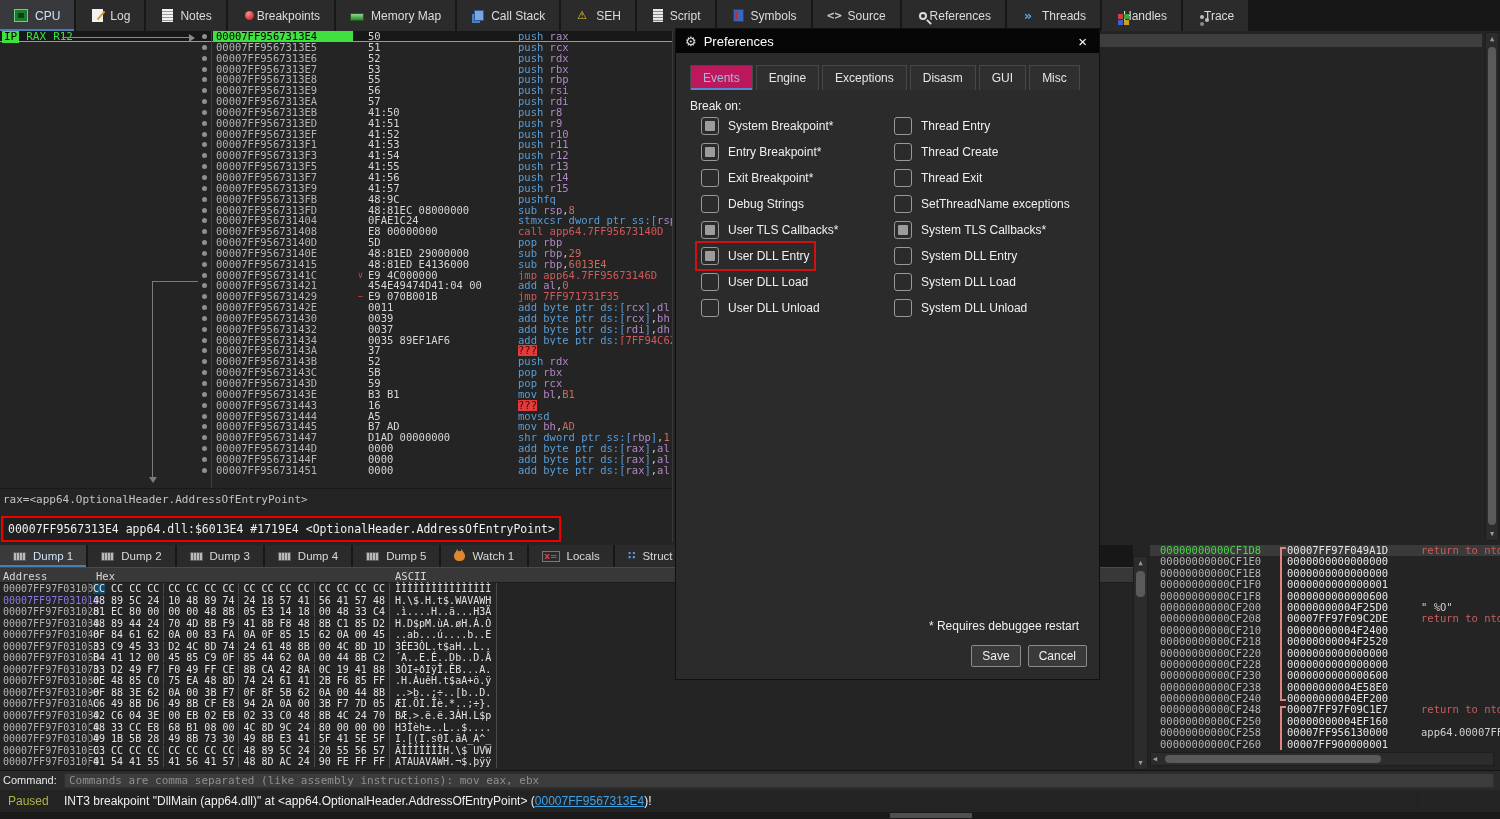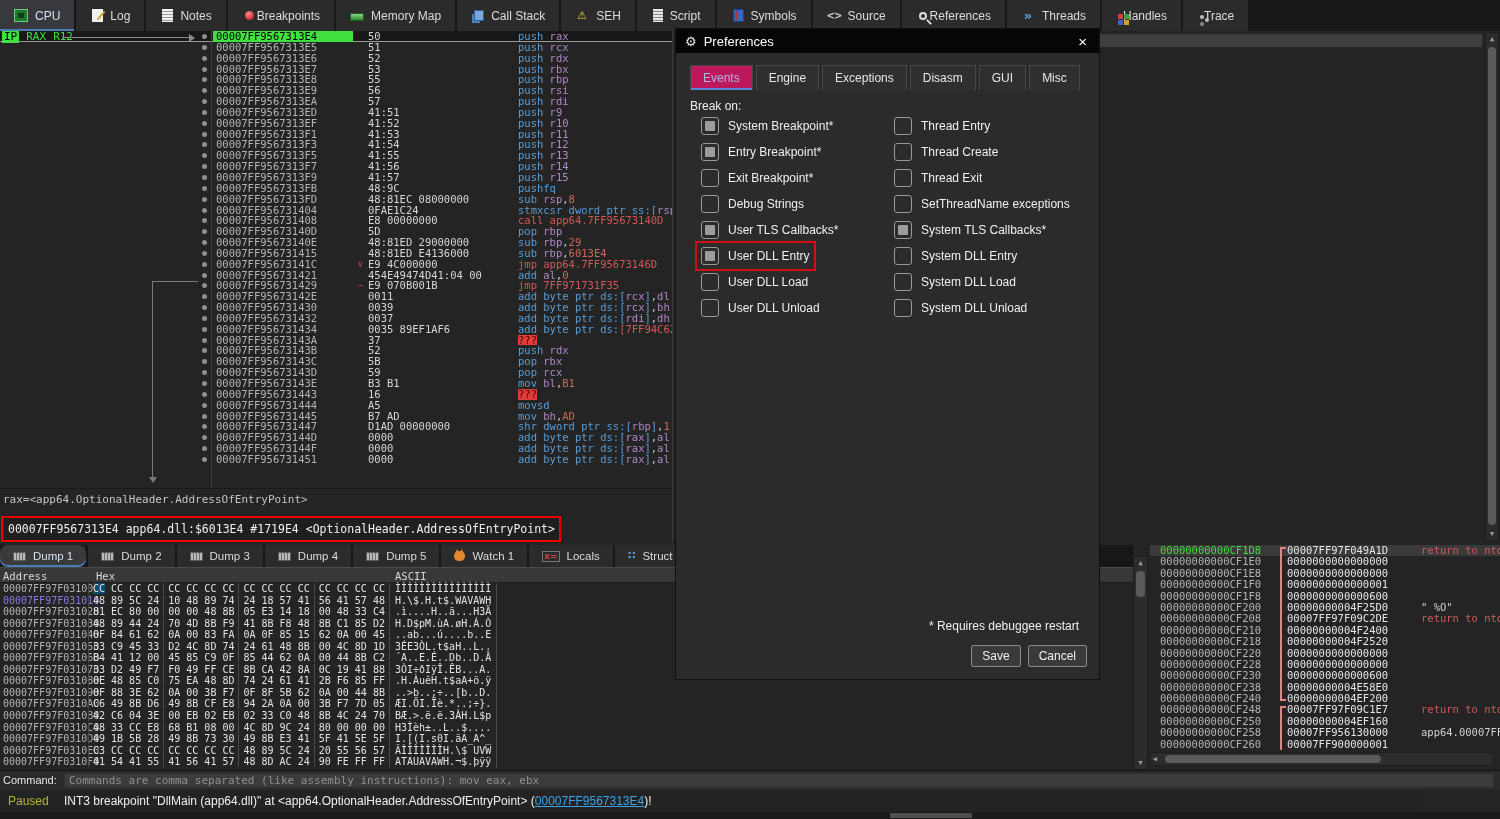--- a/index.html
+++ b/index.html
@@ -61,21 +61,21 @@
   #infopane{position:absolute;left:0;top:488px;width:672px;height:26px;background:#242424;
             border-top:1px solid #1a1a1a;color:#c4c4c4;font-size:11px;line-height:22px;padding-left:3px;box-sizing:border-box;}
   #statusbox{position:absolute;left:1px;top:516px;width:560px;height:26px;border:2px solid #ef0000;
              background:#1f1f1f;color:#f0f0f0;font-size:11.5px;line-height:22px;padding-left:5px;box-sizing:border-box;white-space:pre;}
 
   
   #dump{position:absolute;left:0;top:545px;width:1133px;height:225px;background:#242424;}
   #dump-tabs{display:flex;height:22px;background:#171717;}
   .dtab{display:flex;align-items:center;gap:7px;padding:0 13px;height:22px;background:#2b2b2b;margin-right:2px;
         font:11.5px "Liberation Sans",sans-serif;color:#dadada;box-sizing:border-box;}
-  .dtab.on{background:#3a3a3a;box-shadow:inset 0 -2px 0 #4a7db5;color:#cfe0f4;border-radius:8px;}
+  .dtab.on{background:#3a3a3a;box-shadow:inset 0 -2px 0 #4a7db5;color:#cfe0f4;}
   .di{display:inline-block;position:relative;font:bold 9px "DejaVu Sans",sans-serif;}
   .di-dump{width:13px;height:9px;background:#b8b8b8;border:1px solid #5a5a5a;box-sizing:border-box;
            background-image:repeating-linear-gradient(90deg,#b8b8b8 0 2px,#6a6a6a 2px 3px);}
   .di-watch{width:11px;height:10px;border-radius:50% 50% 45% 45%;background:#e08830;}
   .di-watch::before{content:"";position:absolute;left:0;top:-2px;border-left:4px solid transparent;border-right:0 solid transparent;border-bottom:5px solid #e08830;transform:rotate(-12deg);}
   .di-watch::after{content:"";position:absolute;right:0;top:-2px;border-right:4px solid transparent;border-bottom:5px solid #e08830;transform:rotate(12deg);}
   .di-locals{color:#cc4444;border:1px solid #777;padding:0 1px;line-height:9px;}
   .di-struct{color:#5aa0e8;font-size:11px;line-height:10px;}
   #dump-head{display:flex;height:16px;line-height:16px;background:#383838;font-size:10.5px;color:#d8d8d8;
              border-top:1px solid #4a4a4a;border-bottom:1px solid #1d1d1d;box-sizing:border-box;white-space:pre;}
@@ -221,20 +221,21 @@
   <div id="disasm">
     <div id="gutline"></div>
     <div id="disasm-rows">
         <div class="drow sel"><span class="c-bp"></span><span class="c-addr sel">00007FF9567313E4</span><span class="c-mk"></span><span class="c-bytes">50</span><span class="c-instr"><span class="s-m">push </span><span class="s-r">rax</span></span></div>
         <div class="drow"><span class="c-bp"></span><span class="c-addr">00007FF9567313E5</span><span class="c-mk"></span><span class="c-bytes">51</span><span class="c-instr"><span class="s-m">push </span><span class="s-r">rcx</span></span></div>
         <div class="drow"><span class="c-bp"></span><span class="c-addr">00007FF9567313E6</span><span class="c-mk"></span><span class="c-bytes">52</span><span class="c-instr"><span class="s-m">push </span><span class="s-r">rdx</span></span></div>
         <div class="drow"><span class="c-bp"></span><span class="c-addr">00007FF9567313E7</span><span class="c-mk"></span><span class="c-bytes">53</span><span class="c-instr"><span class="s-m">push </span><span class="s-r">rbx</span></span></div>
         <div class="drow"><span class="c-bp"></span><span class="c-addr">00007FF9567313E8</span><span class="c-mk"></span><span class="c-bytes">55</span><span class="c-instr"><span class="s-m">push </span><span class="s-r">rbp</span></span></div>
         <div class="drow"><span class="c-bp"></span><span class="c-addr">00007FF9567313E9</span><span class="c-mk"></span><span class="c-bytes">56</span><span class="c-instr"><span class="s-m">push </span><span class="s-r">rsi</span></span></div>
         <div class="drow"><span class="c-bp"></span><span class="c-addr">00007FF9567313EA</span><span class="c-mk"></span><span class="c-bytes">57</span><span class="c-instr"><span class="s-m">push </span><span class="s-r">rdi</span></span></div>
+        <div class="drow"><span class="c-bp"></span><span class="c-addr">00007FF9567313EB</span><span class="c-mk"></span><span class="c-bytes">41:50</span><span class="c-instr"><span class="s-m">push </span><span class="s-r">r8</span></span></div>
         <div class="drow"><span class="c-bp"></span><span class="c-addr">00007FF9567313ED</span><span class="c-mk"></span><span class="c-bytes">41:51</span><span class="c-instr"><span class="s-m">push </span><span class="s-r">r9</span></span></div>
         <div class="drow"><span class="c-bp"></span><span class="c-addr">00007FF9567313EF</span><span class="c-mk"></span><span class="c-bytes">41:52</span><span class="c-instr"><span class="s-m">push </span><span class="s-r">r10</span></span></div>
         <div class="drow"><span class="c-bp"></span><span class="c-addr">00007FF9567313F1</span><span class="c-mk"></span><span class="c-bytes">41:53</span><span class="c-instr"><span class="s-m">push </span><span class="s-r">r11</span></span></div>
         <div class="drow"><span class="c-bp"></span><span class="c-addr">00007FF9567313F3</span><span class="c-mk"></span><span class="c-bytes">41:54</span><span class="c-instr"><span class="s-m">push </span><span class="s-r">r12</span></span></div>
         <div class="drow"><span class="c-bp"></span><span class="c-addr">00007FF9567313F5</span><span class="c-mk"></span><span class="c-bytes">41:55</span><span class="c-instr"><span class="s-m">push </span><span class="s-r">r13</span></span></div>
         <div class="drow"><span class="c-bp"></span><span class="c-addr">00007FF9567313F7</span><span class="c-mk"></span><span class="c-bytes">41:56</span><span class="c-instr"><span class="s-m">push </span><span class="s-r">r14</span></span></div>
         <div class="drow"><span class="c-bp"></span><span class="c-addr">00007FF9567313F9</span><span class="c-mk"></span><span class="c-bytes">41:57</span><span class="c-instr"><span class="s-m">push </span><span class="s-r">r15</span></span></div>
         <div class="drow"><span class="c-bp"></span><span class="c-addr">00007FF9567313FB</span><span class="c-mk"></span><span class="c-bytes">48:9C</span><span class="c-instr"><span class="s-m">pushfq</span></span></div>
         <div class="drow"><span class="c-bp"></span><span class="c-addr">00007FF9567313FD</span><span class="c-mk"></span><span class="c-bytes">48:81EC 08000000</span><span class="c-instr"><span class="s-m">sub </span><span class="s-r">rsp</span><span class="s-p">,</span><span class="s-n">8</span></span></div>
         <div class="drow"><span class="c-bp"></span><span class="c-addr">00007FF956731404</span><span class="c-mk"></span><span class="c-bytes">0FAE1C24</span><span class="c-instr"><span class="s-m">stmxcsr </span><span class="s-m">dword ptr ss:[</span><span class="s-r">rsp</span></span></div>

